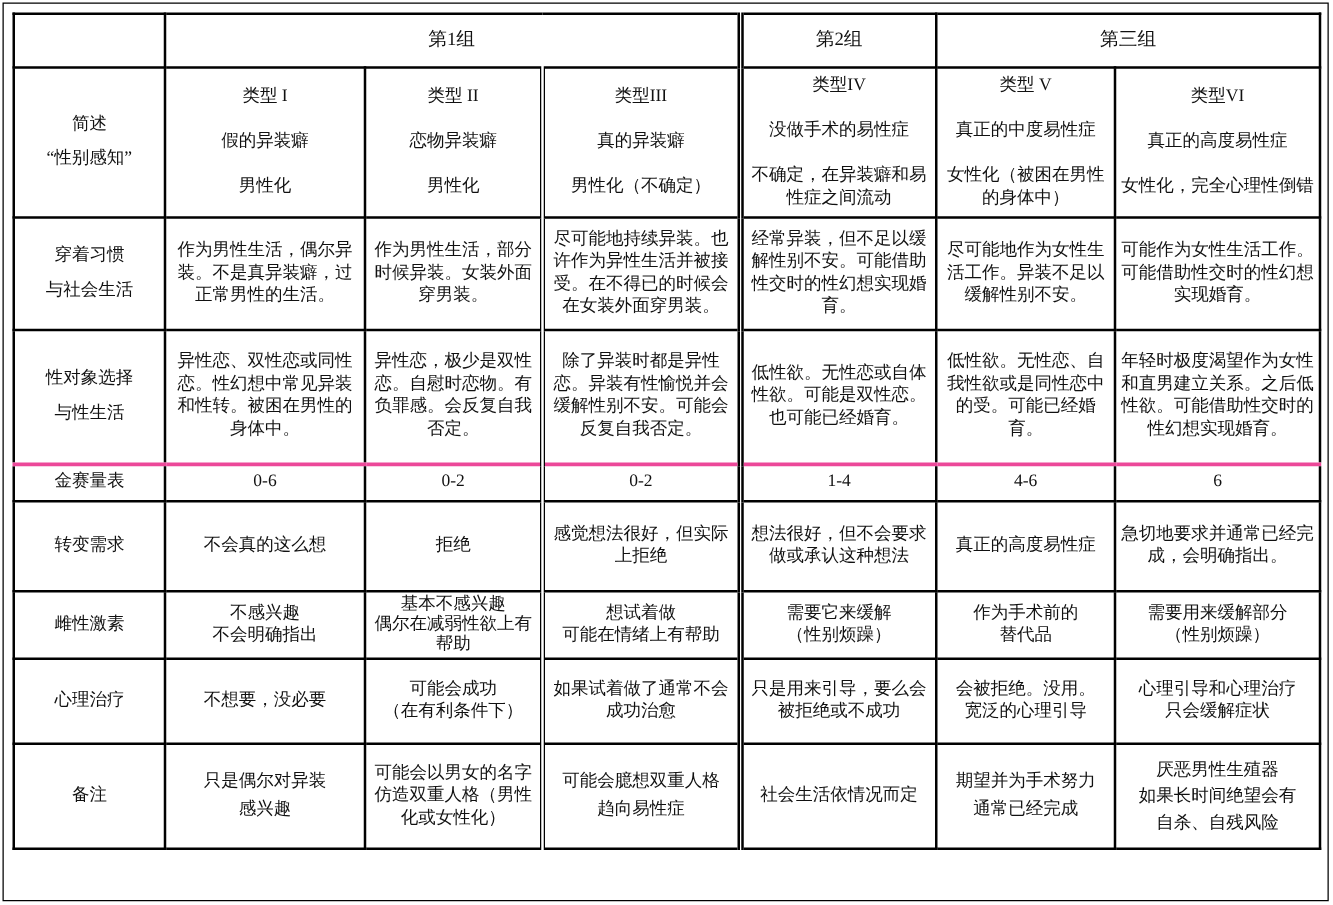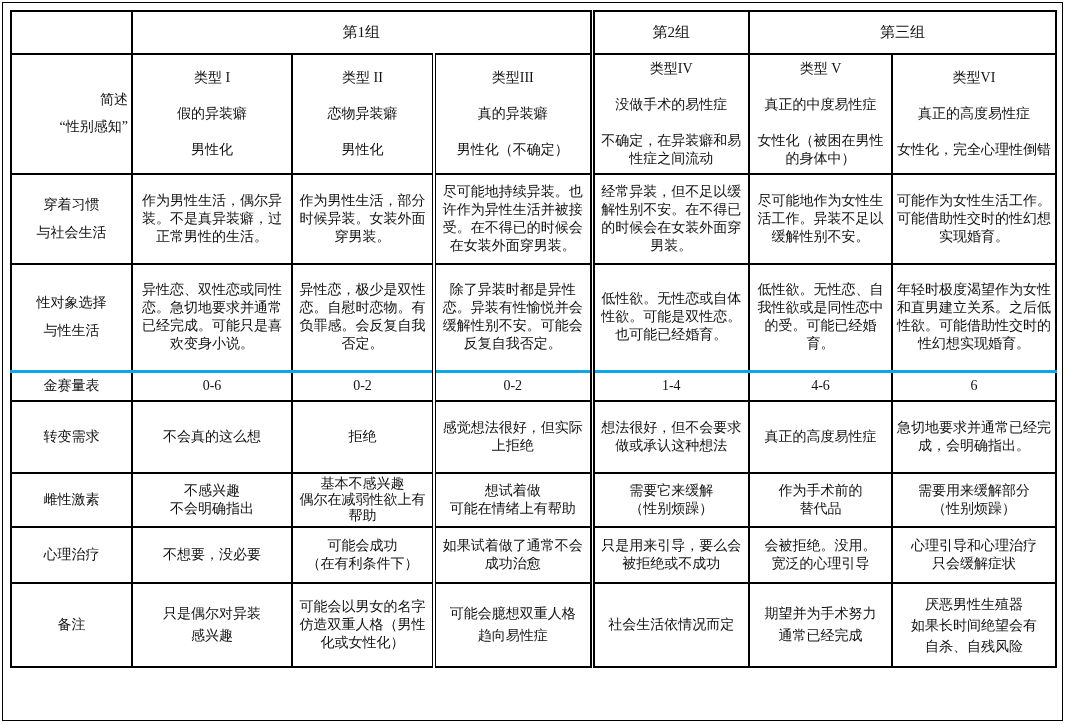--- a/index.html
+++ b/index.html
@@ -19,27 +19,27 @@
   }
   td {
     border:2px solid #000;
     font-size:14px; text-align:center; vertical-align:middle;
     padding:2px 3px; white-space:pre-line; line-height:1.3;
     overflow:hidden;
   }
   
   td.dl { border-left:4px double #000; }
   td.tl { border-left:5px double #000; }
-  tr.kinsey td { border-top:3px solid #0ea5e9; }
+  tr.kinsey td { border-top:3px solid #ec4899; }
 
   td.title-cell { font-style:italic; font-size:15px; line-height:1.45; padding:4px 0 5px 0; }
   td.group-cell { font-size:15px; }
   td.lab { font-size:14px; line-height:2.0; }
   tr.brief td { line-height:1.28; }
-  tr.brief td.lab { line-height:1.9;text-align:right; }
+  tr.brief td.lab { line-height:1.9; }
 </style>
 </head>
 <body>
 
 <div class="page-frame"></div>
 
 <table class="sos">
   <colgroup>
     <col style="width:121px">
       <col style="width:160px">
@@ -93,29 +93,29 @@
 
 女性化，完全心理性倒错</td>
   </tr>
 
   <tr style="height:90px">
     <td class="lab">穿着习惯
 与社会生活</td>
     <td>作为男性生活，偶尔异装。不是真异装癖，过正常男性的生活。</td>
     <td>作为男性生活，部分时候异装。女装外面穿男装。</td>
     <td class="dl">尽可能地持续异装。也许作为异性生活并被接受。在不得已的时候会在女装外面穿男装。</td>
-    <td class="tl">经常异装，但不足以缓解性别不安。在不得已的时候会在女装外面穿男装。</td>
+    <td class="tl">经常异装，但不足以缓解性别不安。可能借助性交时的性幻想实现婚育。</td>
     <td>尽可能地作为女性生活工作。异装不足以缓解性别不安。</td>
     <td>可能作为女性生活工作。可能借助性交时的性幻想实现婚育。</td>
   </tr>
 
   <tr style="height:107px">
     <td class="lab">性对象选择
 与性生活</td>
-    <td>异性恋、双性恋或同性恋。急切地要求并通常已经完成。可能只是喜欢变身小说。</td>
+    <td>异性恋、双性恋或同性恋。性幻想中常见异装和性转。被困在男性的身体中。</td>
     <td>异性恋，极少是双性恋。自慰时恋物。有负罪感。会反复自我否定。</td>
     <td class="dl">除了异装时都是异性恋。异装有性愉悦并会缓解性别不安。可能会反复自我否定。</td>
     <td class="tl">低性欲。无性恋或自体性欲。可能是双性恋。也可能已经婚育。</td>
     <td>低性欲。无性恋、自我性欲或是同性恋中的受。可能已经婚育。</td>
     <td>年轻时极度渴望作为女性和直男建立关系。之后低性欲。可能借助性交时的性幻想实现婚育。</td>
   </tr>
 
   <tr class="kinsey" style="height:30px">
     <td class="lab" style="line-height:1.2">金赛量表</td>
     <td>0-6</td>
@@ -145,21 +145,21 @@
     <td class="dl">想试着做
 可能在情绪上有帮助</td>
     <td class="tl">需要它来缓解
 （性别烦躁）</td>
     <td>作为手术前的
 替代品</td>
     <td>需要用来缓解部分
 （性别烦躁）</td>
   </tr>
 
-  <tr style="height:56px">
+  <tr style="height:68px">
     <td class="lab" style="line-height:1.2">心理治疗</td>
     <td>不想要，没必要</td>
     <td>可能会成功
 （在有利条件下）</td>
     <td class="dl">如果试着做了通常不会成功治愈</td>
     <td class="tl">只是用来引导，要么会被拒绝或不成功</td>
     <td>会被拒绝。没用。
 宽泛的心理引导</td>
     <td>心理引导和心理治疗
 只会缓解症状</td>

